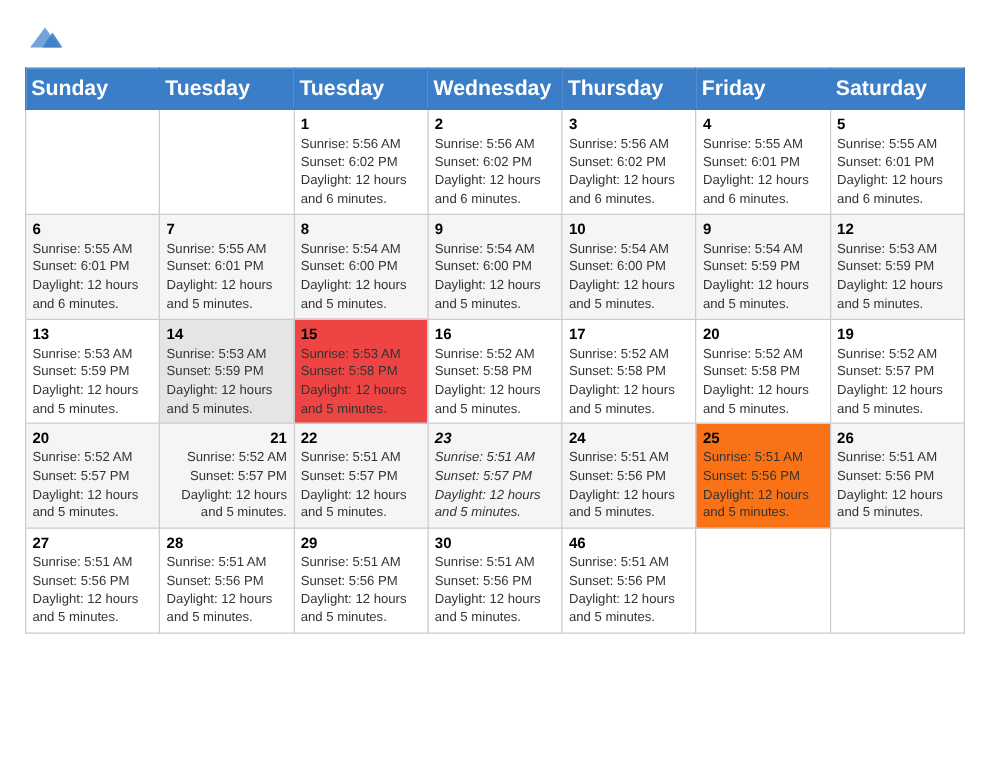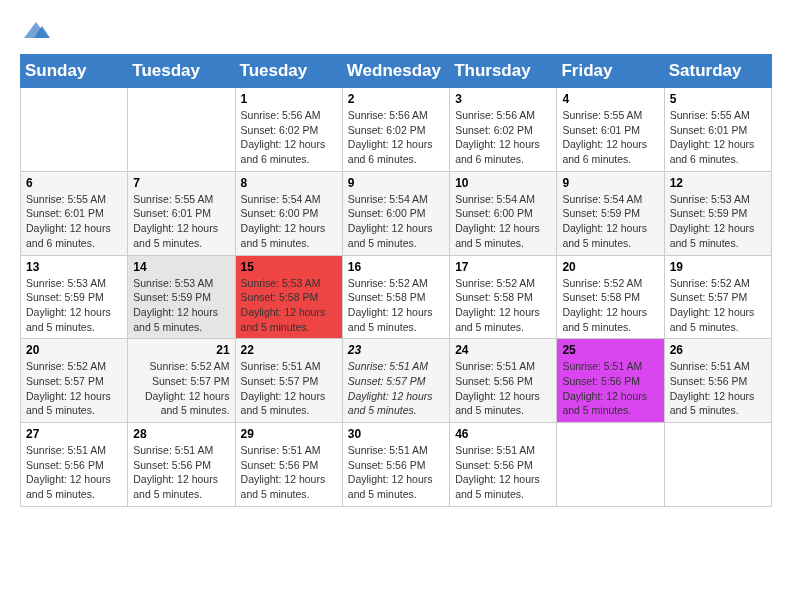--- a/index.html
+++ b/index.html
@@ -272,21 +272,21 @@
           <div class="day-info" style="white-space: pre-line;">Sunrise: 5:51 AM
 Sunset: 5:57 PM
 Daylight: 12 hours and 5 minutes.</div>
         </td>
         <td style="background-color: rgb(245, 245, 245);">
           <span class="day-num">24</span>
           <div class="day-info" style="white-space: pre-line;">Sunrise: 5:51 AM
 Sunset: 5:56 PM
 Daylight: 12 hours and 5 minutes.</div>
         </td>
-        <td style="background-color: #d946ef;">
+        <td style="background-color: #f97316;">
           <span class="day-num">25</span>
           <div class="day-info" style="white-space: pre-line;">Sunrise: 5:51 AM
 Sunset: 5:56 PM
 Daylight: 12 hours and 5 minutes.</div>
         </td>
         <td style="background-color: rgb(245, 245, 245);">
           <span class="day-num">26</span>
           <div class="day-info" style="white-space: pre-line;">Sunrise: 5:51 AM
 Sunset: 5:56 PM
 Daylight: 12 hours and 5 minutes.</div>

